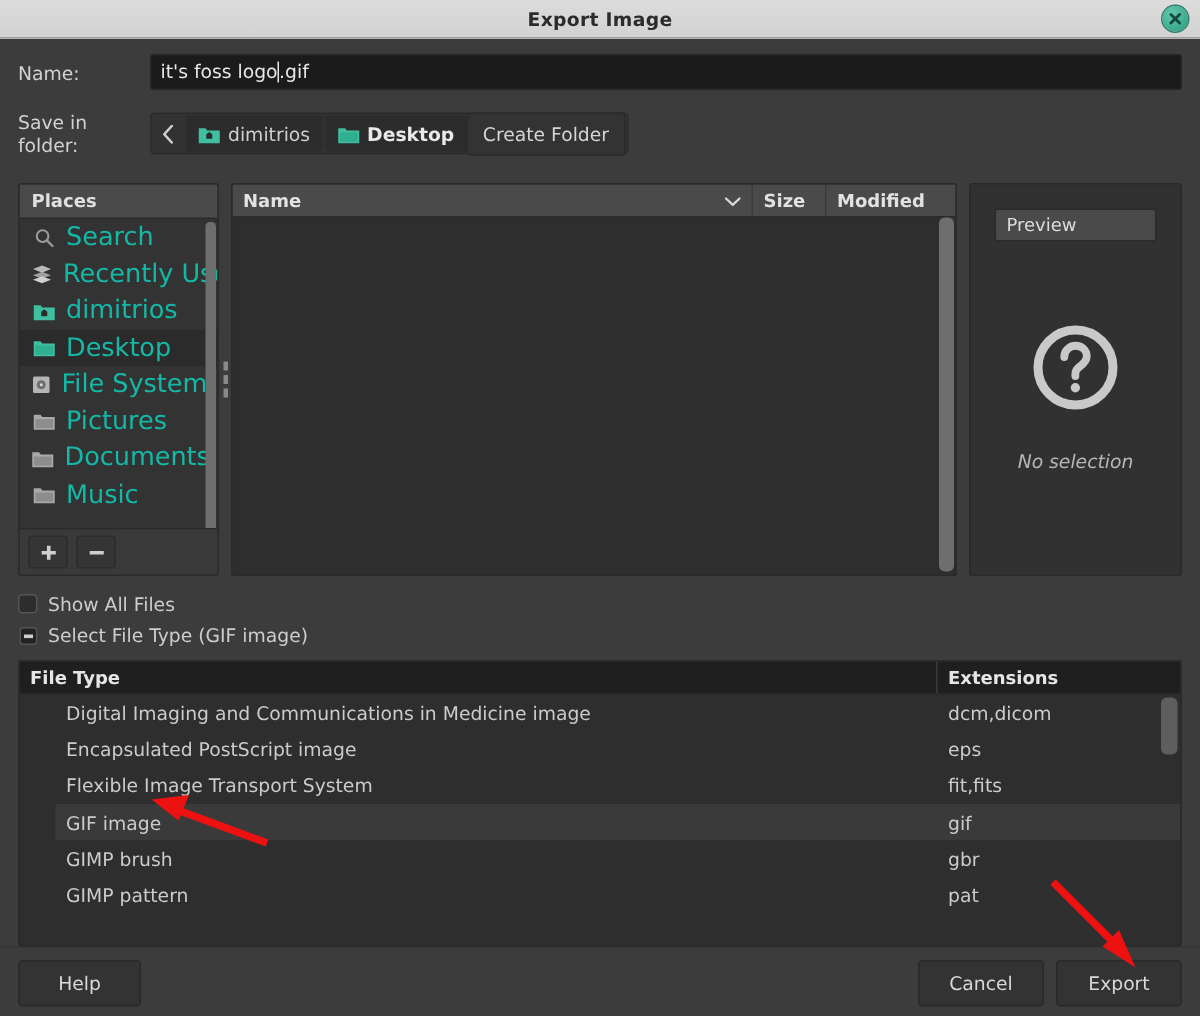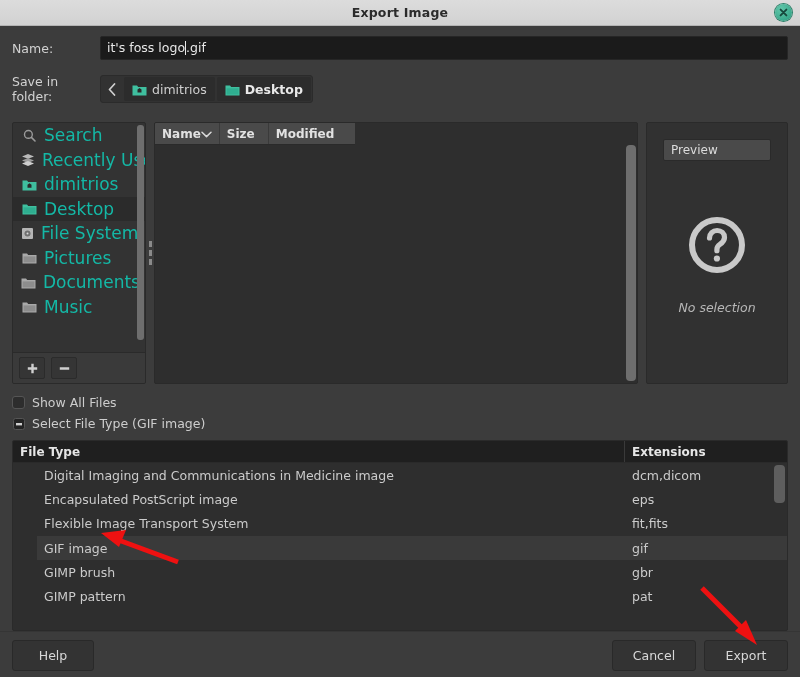--- a/index.html
+++ b/index.html
@@ -231,21 +231,21 @@
   }
   .splitter-dots { display: flex; flex-direction: column; gap: 3px; }
   .splitter-dots i { width: 3px; height: 6px; background: #8a8a8a; display:block; }
 
   .filelist {
     flex: 1;
     background: #2e2e2e;
     border: 1px solid #2a2a2a;
     border-radius: 2px;
     display: flex;
-    flex-direction: row;
+    flex-direction: column;
     overflow: hidden;
     position: relative;
   }
   .fl-head {
     display: flex;
     background: #4a4a4a;
     border-bottom: 1px solid #2a2a2a;
     height: 21px;
     align-items: stretch;
   }
@@ -464,27 +464,29 @@
         </div>
         <div class="crumb active">
           <span>
             <svg class="folder-ic" viewBox="0 0 15 13" aria-hidden="true">
               <path d="M0.5 2.5 L5 2.5 L6.2 4 L14.5 4 L14.5 12.5 L0.5 12.5 Z" fill="#3fbf9f"></path>
               <rect x="1.6" y="5.3" width="11.8" height="6.2" fill="#2fae90"></rect>
             </svg>
           </span>
           <span>Desktop</span>
         </div>
+        <button class="create-folder">Create Folder</button>
       </div>
     </div>
   </div>
 
   <div class="panes">
 
     <div class="places">
+      <div class="places-head">Places</div>
       <div class="places-list">
 
         <div class="place">
           <span class="ic">
             <svg width="13" height="13" viewBox="0 0 13 13" aria-hidden="true">
               <circle cx="5.4" cy="5.4" r="3.9" fill="none" stroke="#9a9a9a" stroke-width="1.4"></circle>
               <path d="M8.4 8.4 L12 12" stroke="#9a9a9a" stroke-width="1.6" stroke-linecap="round"></path>
             </svg>
           </span>
           <span>Search</span>

